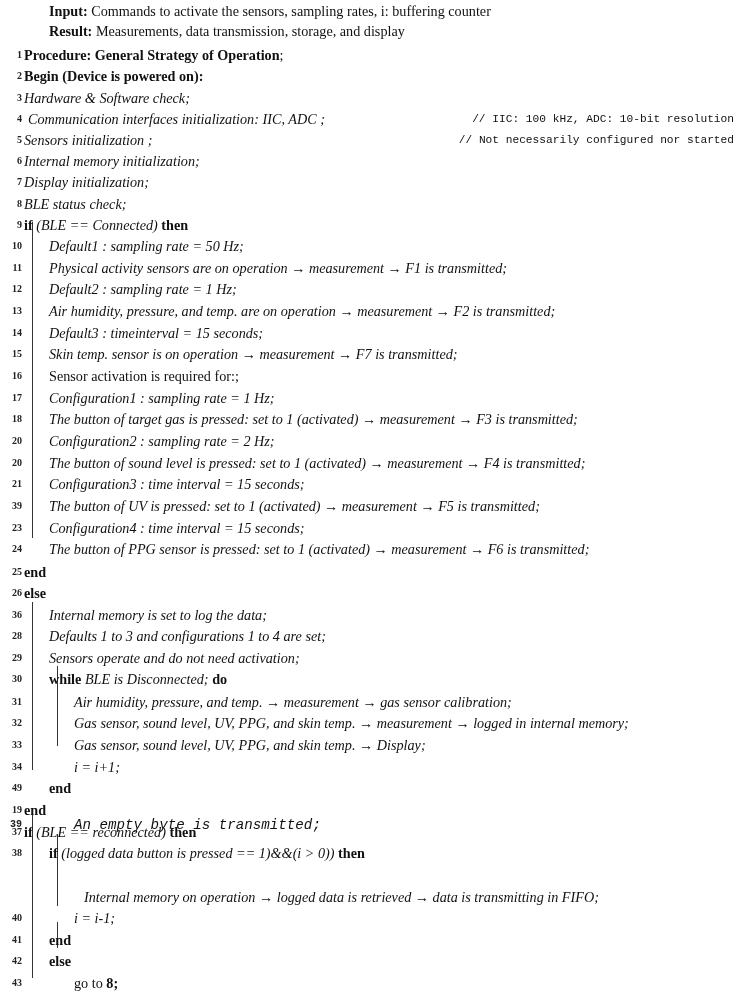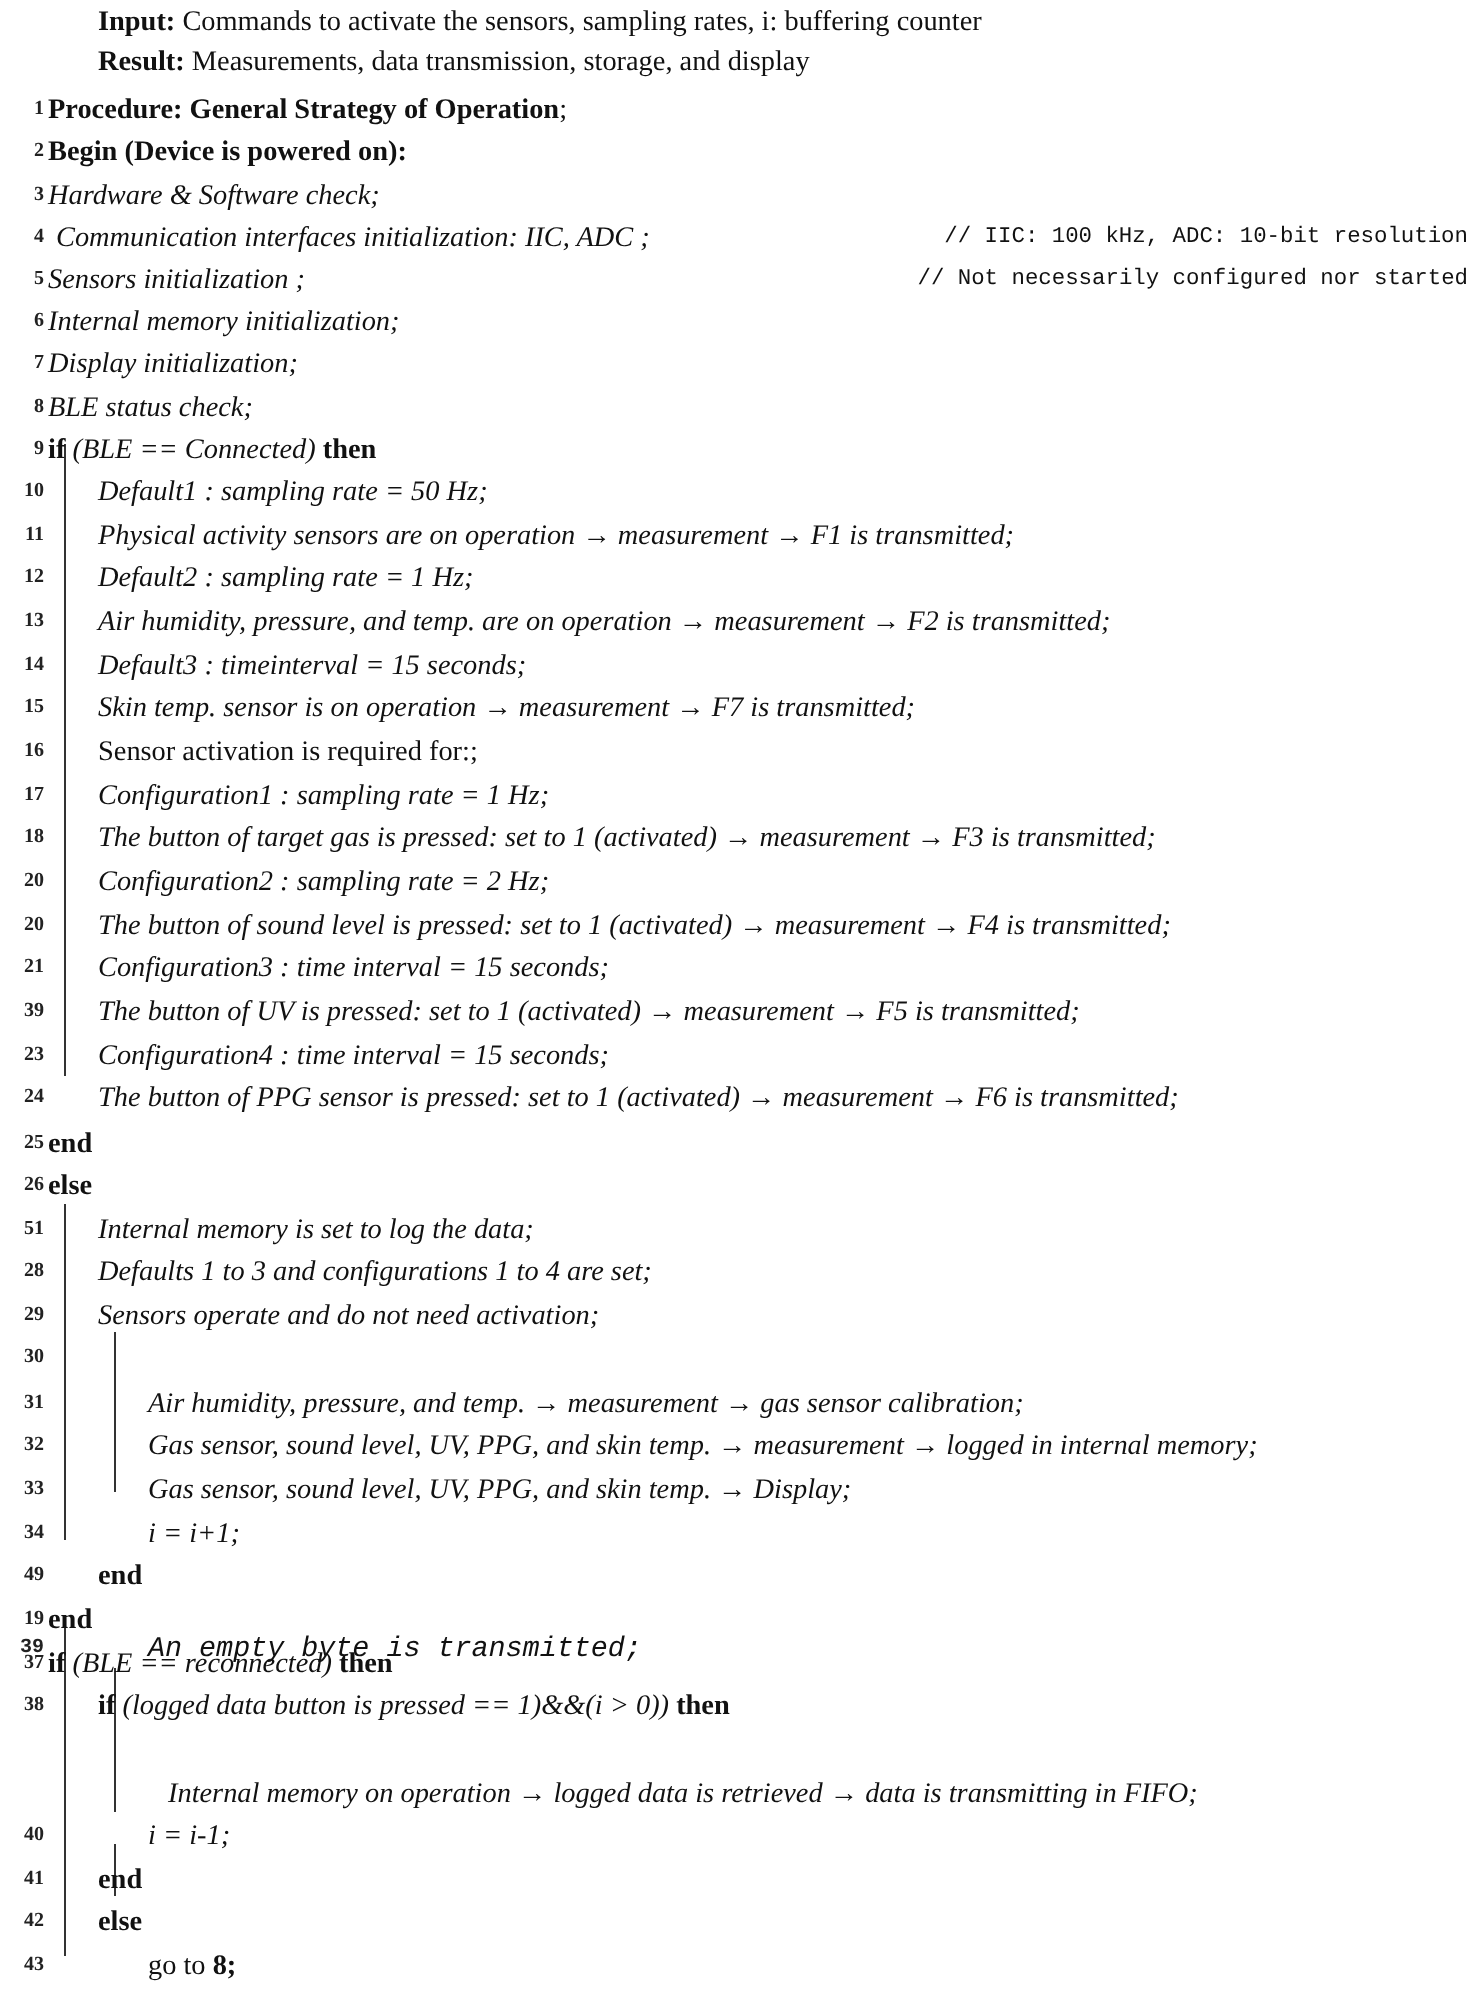--- a/index.html
+++ b/index.html
@@ -152,33 +152,34 @@
       </div>
       <div class="line" style="top: 561px;">
         <span class="ln">25</span>
         <span class="txt" style="left: 24px;"><span class="b">end</span></span>
       </div>
       <div class="line" style="top: 582px;">
         <span class="ln">26</span>
         <span class="txt" style="left: 24px;"><span class="b">else</span></span>
       </div>
       <div class="line" style="top: 604px;">
-        <span class="ln">51</span>
+        <span class="ln">36</span>
         <span class="txt" style="left: 49px;"><span class="it">Internal memory is set to log the data;</span></span>
       </div>
       <div class="line" style="top: 625px;">
         <span class="ln">28</span>
         <span class="txt" style="left: 49px;"><span class="it">Defaults 1 to 3 and configurations 1 to 4 are set;</span></span>
       </div>
       <div class="line" style="top: 647px;">
         <span class="ln">29</span>
         <span class="txt" style="left: 49px;"><span class="it">Sensors operate and do not need activation;</span></span>
       </div>
       <div class="line" style="top: 668px;">
         <span class="ln">30</span>
+        <span class="txt" style="left: 49px;"><span class="b">while </span><span class="it">BLE is Disconnected; </span><span class="b">do</span></span>
       </div>
       <div class="line" style="top: 691px;">
         <span class="ln">31</span>
         <span class="txt" style="left: 74px;"><span class="it">Air humidity, pressure, and temp. → measurement → gas sensor calibration;</span></span>
       </div>
       <div class="line" style="top: 712px;">
         <span class="ln">32</span>
         <span class="txt" style="left: 74px;"><span class="it">Gas sensor, sound level, UV, PPG, and skin temp. → measurement → logged in internal memory;</span></span>
       </div>
       <div class="line" style="top: 734px;">

